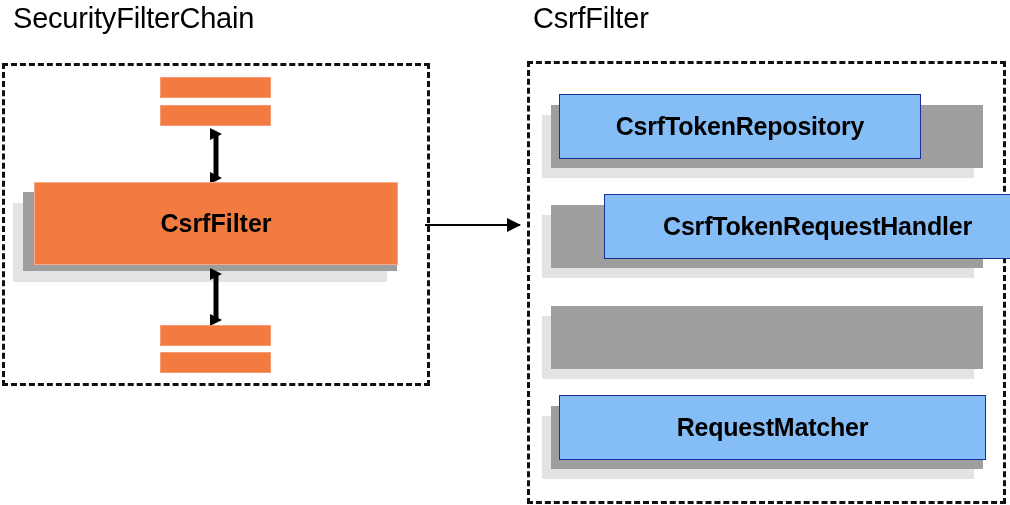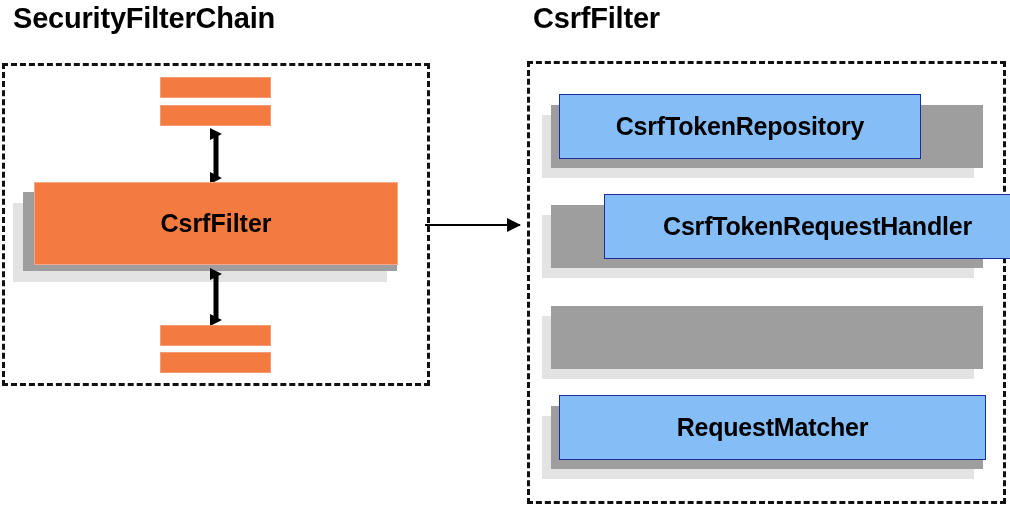--- a/index.html
+++ b/index.html
@@ -12,21 +12,21 @@
   }
   #canvas {
     position: relative;
     width: 1010px;
     height: 505px;
     background: #ffffff;
     overflow: hidden;
   }
   .panel-title {
     position: absolute;
-    font-weight: bold;
+    font-weight: normal;
     color: #000000;
     white-space: nowrap;
     line-height: 1;
   }
   #title-left  { left: 13px;  top: 4px;  font-size: 29px; letter-spacing: -0.2px; }
   #title-right { left: 533px; top: 4px;  font-size: 29px; letter-spacing: -0.2px; }
 
   .dashed-panel {
     position: absolute;
     border: 3px dashed #111111;

